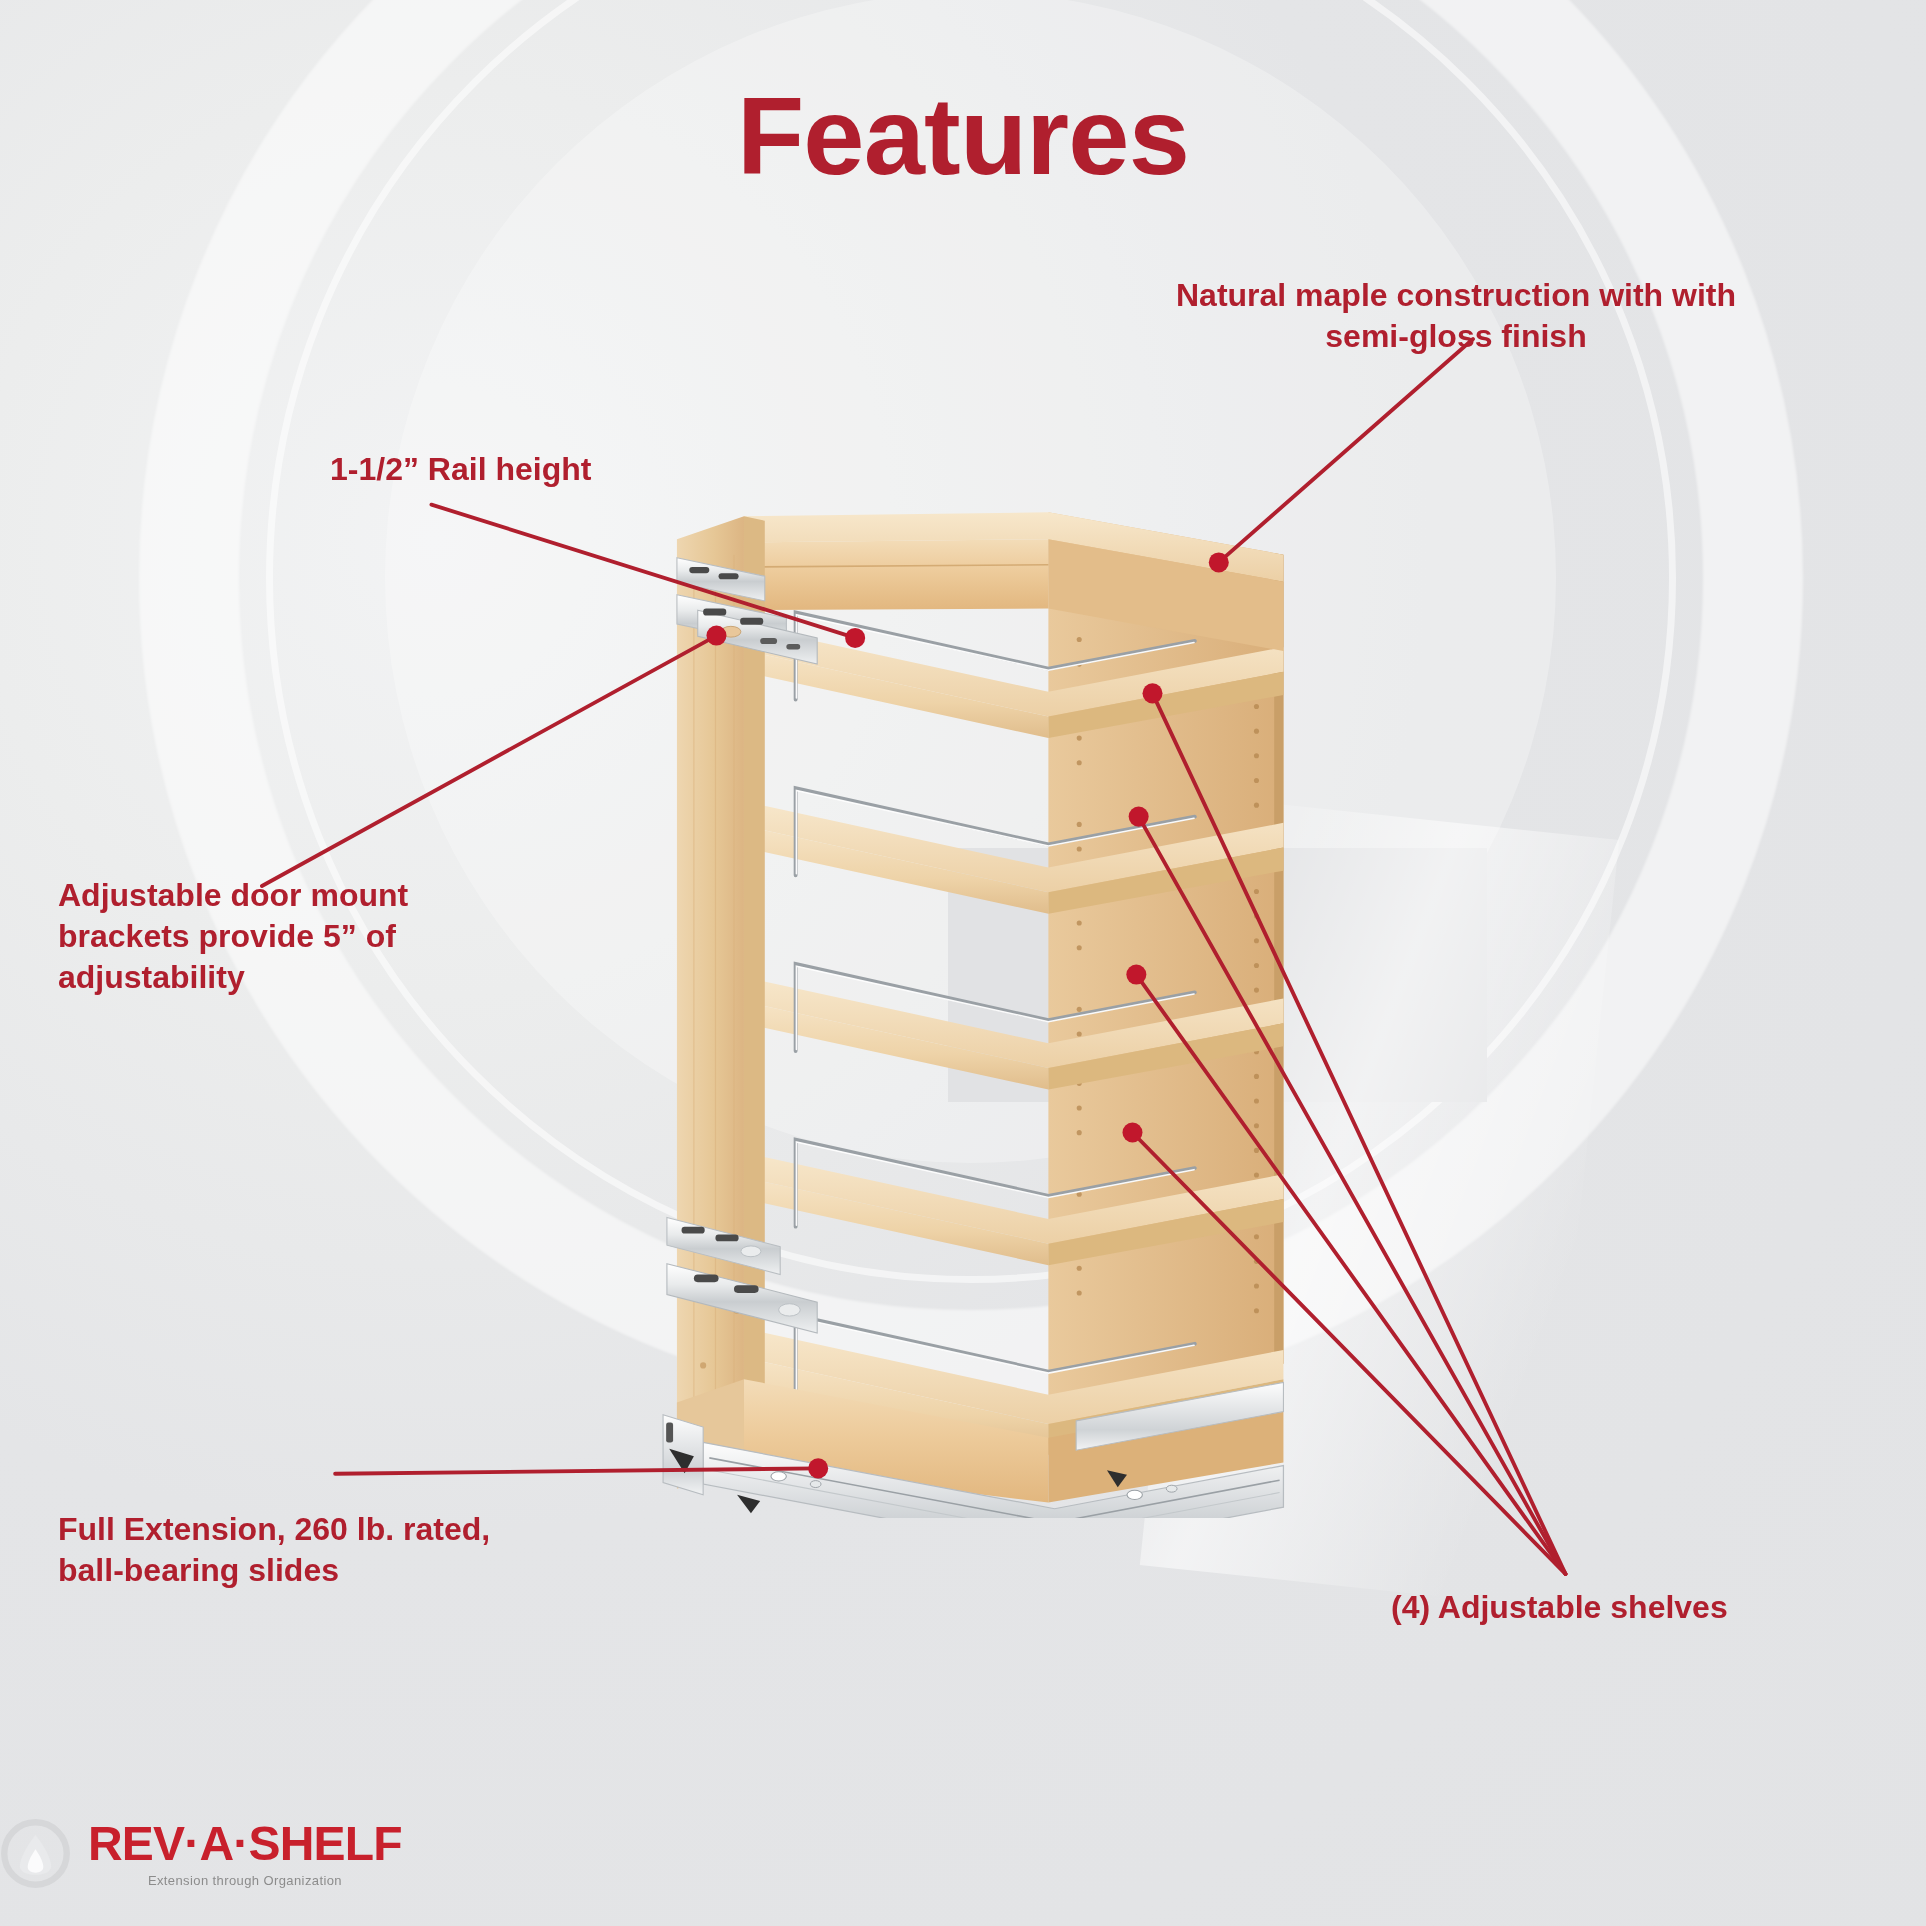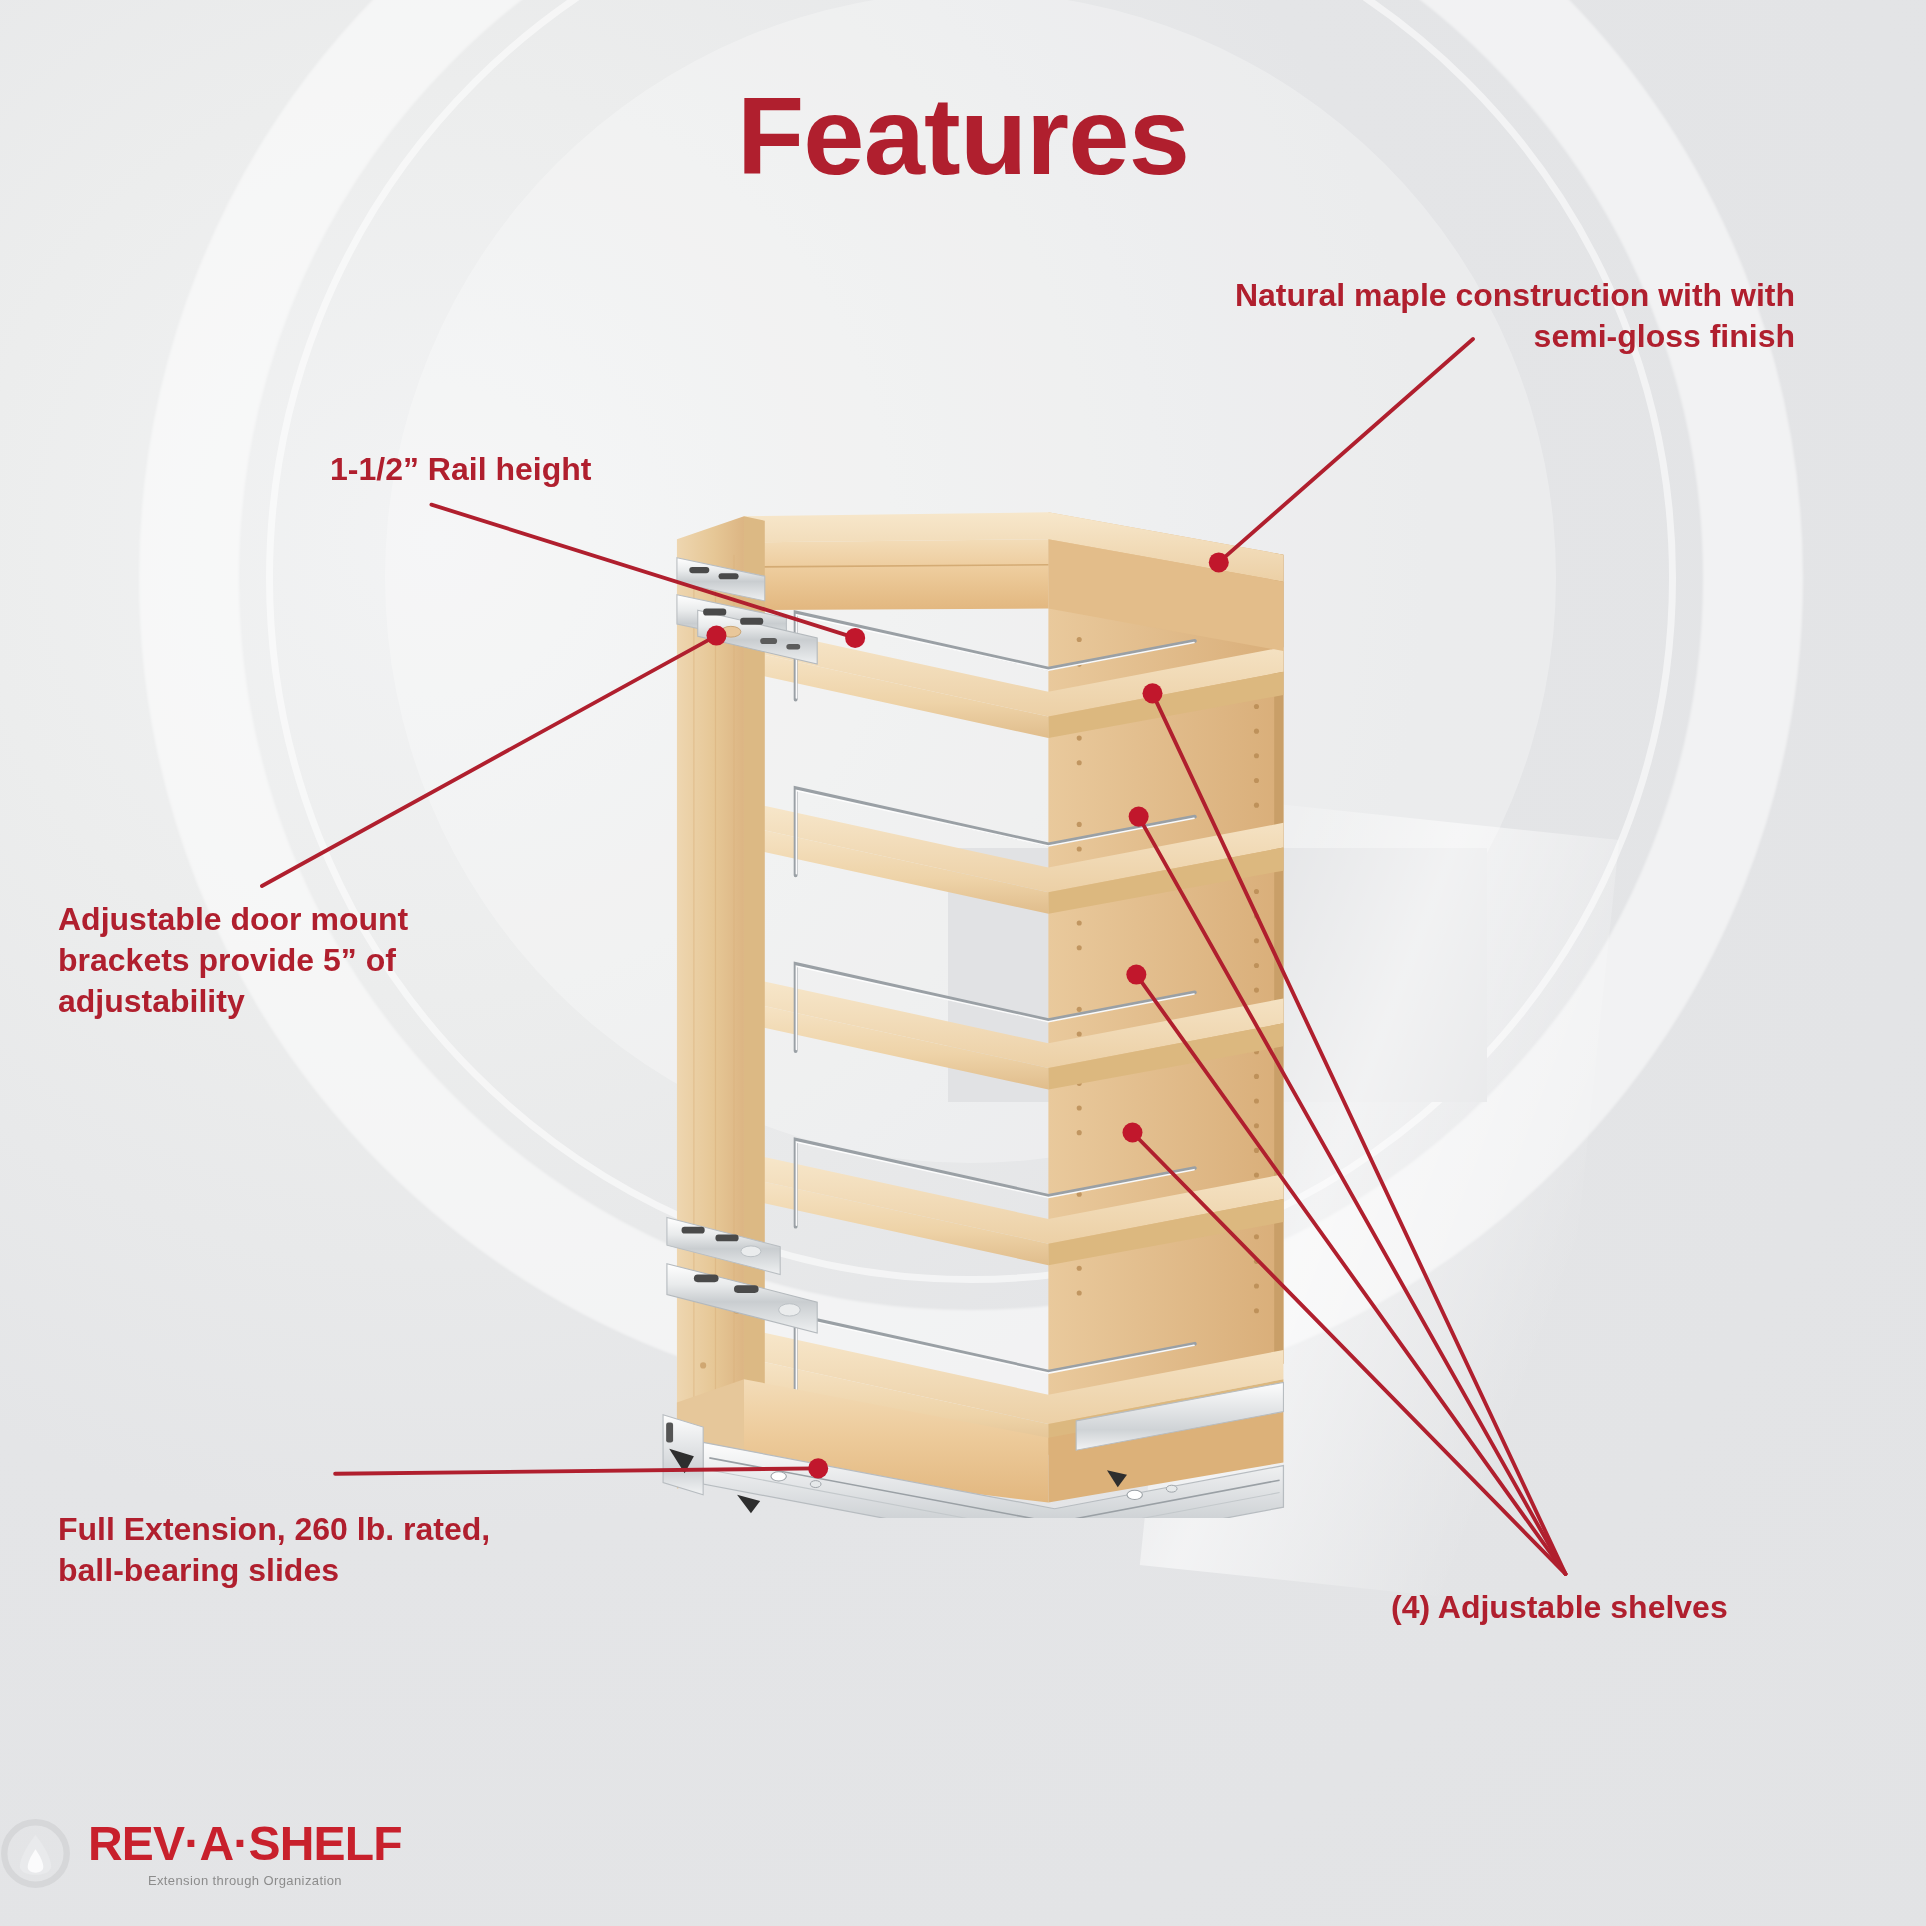--- a/index.html
+++ b/index.html
@@ -43,23 +43,23 @@
 
   
   .title{
     position:absolute;left:0;top:81px;width:1926px;text-align:center;
     color:#b01f2e;font-size:110px;font-weight:bold;letter-spacing:-0.8px;
     line-height:1;
   }
 
   
   .label{position:absolute;color:#b01f2e;font-size:32px;line-height:1.28;font-weight:600;white-space:pre-line;}
-  #lbl-maple{right:179px;top:275px;text-align:right;width:678px;}
+  #lbl-maple{right:179px;top:275px;text-align:center;width:678px;}
   #lbl-rail{left:330px;top:449px;}
-  #lbl-bracket{left:58px;top:899px;width:432px;}
+  #lbl-bracket{left:58px;top:875px;width:432px;}
   #lbl-slides{left:58px;top:1509px;width:555px;}
   #lbl-shelves{left:1391px;top:1587px;}
 
   
   #leaders{position:absolute;left:0;top:0;width:1926px;height:1926px;}
 
   
   #product{position:absolute;left:586px;top:493px;width:709px;height:1025px;}
   #product svg{display:block;width:709px;height:1025px;}
 

